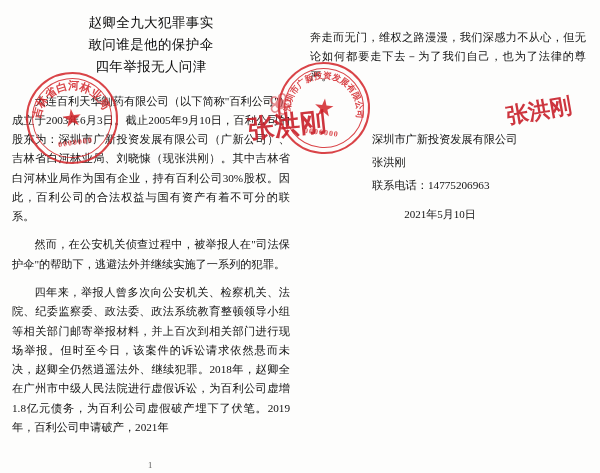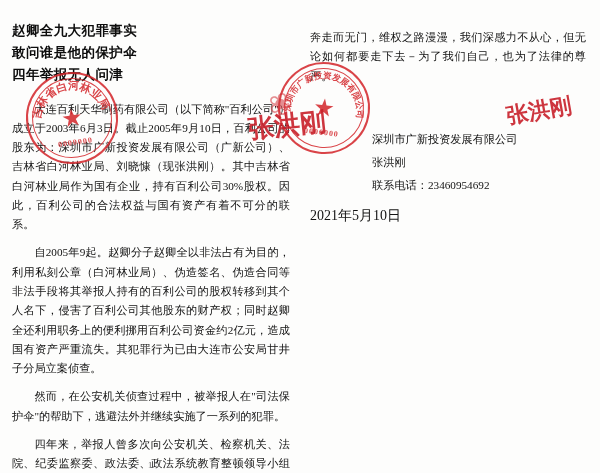--- a/index.html
+++ b/index.html
@@ -25,27 +25,27 @@
   .col-left {
     position: absolute;
     left: 0px;
     top: 0px;
     width: 300px;
     height: 473px;
     box-sizing: border-box;
     padding: 8px 10px 0 12px;
   }
   .doc-title {
-    text-align: left;
-    font-weight: bold;
+    text-align: center;
+    font-weight: normal;
     font-size: 13.5px;
     line-height: 1.62;
     color: #0d0d0d;
     letter-spacing: 0.4px;
-    margin: 12px 0 0 0;
+    margin: 4px 0 0 0;
   }
   .doc-title div {
     white-space: nowrap;
   }
   .body-text {
     font-size: 11.2px;
     line-height: 1.72;
     color: #121212;
     text-align: justify;
     text-justify: inter-ideograph;
@@ -90,23 +90,23 @@
     font-size: 11.2px;
     line-height: 2.05;
     color: #121212;
     padding-left: 62px;
   }
   .sig-line {
     white-space: nowrap;
   }
   .sig-date {
     margin-top: 10px;
-    text-align: left;
+    text-align: center;
     padding-right: 16px;
-    font-size: 14px;
+    font-size: 11px;
     color: #121212;
   }
   
   .stamp {
     position: absolute;
     border-radius: 50%;
     border: 2.4px solid #d4262b;
     color: #d4262b;
     opacity: 0.86;
     box-sizing: border-box;
@@ -197,34 +197,33 @@
 
   <div class="col-left">
 
     <div class="doc-title">
       <div>赵卿全九大犯罪事实</div>
       <div>敢问谁是他的保护伞</div>
       <div>四年举报无人问津</div>
     </div>
 
     <p class="body-text para first">大连百利天华制药有限公司（以下简称"百利公司"）成立于2003年6月3日。截止2005年9月10日，百利公司的股东为：深圳市广新投资发展有限公司（广新公司）、吉林省白河林业局、刘晓慷（现张洪刚）。其中吉林省白河林业局作为国有企业，持有百利公司30%股权。因此，百利公司的合法权益与国有资产有着不可分的联系。</p>
-    <p class="body-text para">自2005年9起。赵卿分子赵卿全以非法占有为目的，利用私刻公章（白河林业局）、伪造签名、伪造合同等非法手段将其举报人持有的百利公司的股权转移到其个人名下，侵害了百利公司其他股东的财产权；同时赵卿全还利用职务上的便利挪用百利公司资金约2亿元，造成国有资产严重流失。其犯罪行为已由大连市公安局甘井子分局立案侦查。</p>
     <p class="body-text para">然而，在公安机关侦查过程中，被举报人在"司法保护伞"的帮助下，逃避法外并继续实施了一系列的犯罪。</p>
     <p class="body-text para">四年来，举报人曾多次向公安机关、检察机关、法院、纪委监察委、政法委、政法系统教育整顿领导小组等相关部门邮寄举报材料，并上百次到相关部门进行现场举报。但时至今日，该案件的诉讼请求依然悬而未决，赵卿全仍然逍遥法外、继续犯罪。2018年，赵卿全在广州市中级人民法院进行虚假诉讼，为百利公司虚增1.8亿元债务，为百利公司虚假破产埋下了伏笔。2019年，百利公司申请破产，2021年</p>
 
     <div class="page-num">1</div>
   </div>
 
   <div class="col-right">
     <p class="r-para">奔走而无门，维权之路漫漫，我们深感力不从心，但无论如何都要走下去－为了我们自己，也为了法律的尊严。</p>
 
     <div class="sig-block">
       <div class="sig-line">深圳市广新投资发展有限公司</div>
       <div class="sig-line">张洪刚</div>
-      <div class="sig-line">联系电话：23460954692</div>
+      <div class="sig-line">联系电话：14775206963</div>
     </div>
 
     <div class="sig-date">2021年5月10日</div>
   </div>
 
   <div class="stamp" id="stamp-jilin">
     <div class="stamp-inner"></div>
     <div class="stamp-arc">
       <svg viewBox="0 0 92 92">
         <defs>

